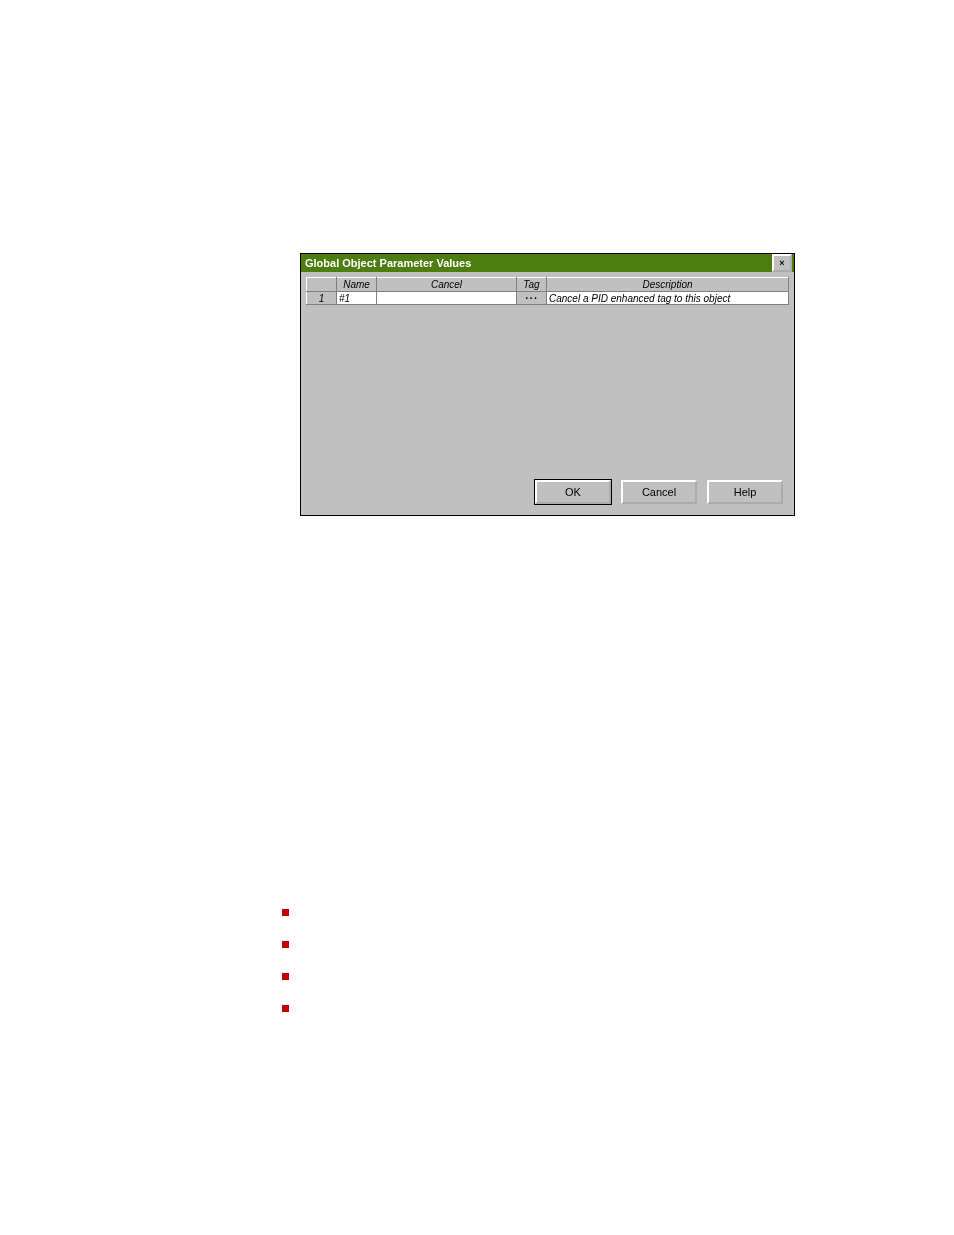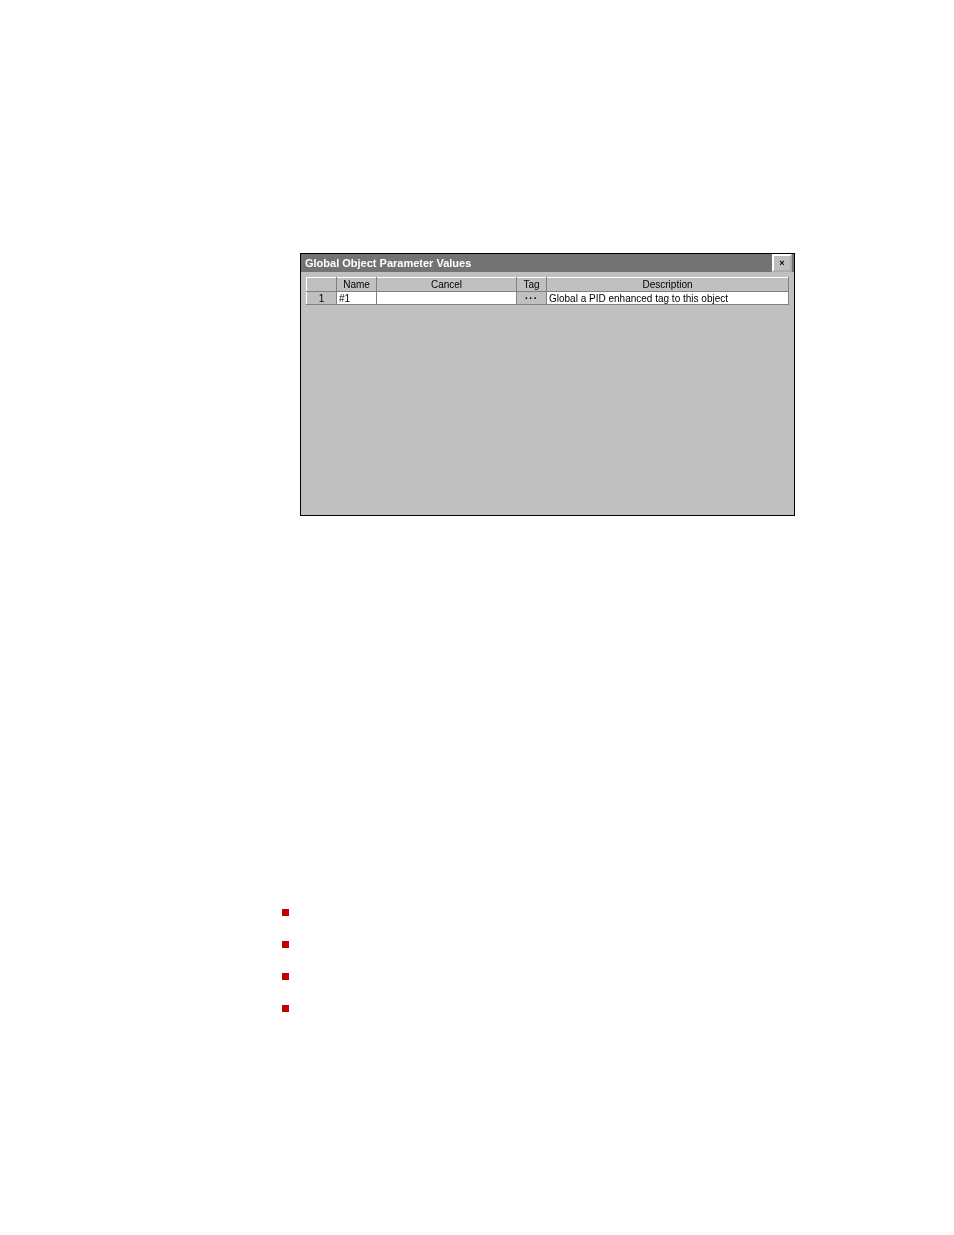--- a/index.html
+++ b/index.html
@@ -20,21 +20,21 @@
     width: 493px;
     height: 261px;
     border: 1px solid #000;
     background: #c0c0c0;
     box-shadow: 0 0 0 0 #000;
   }
   .titlebar {
     display: flex;
     align-items: center;
     height: 18px;
-    background: #737373;
+    background: #4d7c0f;
     color: #ffffff;
     font-weight: bold;
     font-size: 11px;
     padding-left: 4px;
   }
   .titlebar .title-text {
     flex: 1 1 auto;
     white-space: nowrap;
     overflow: hidden;
   }
@@ -61,20 +61,21 @@
     right: 5px;
     bottom: 5px;
   }
 
   
   table.grid {
     border-collapse: collapse;
     width: 100%;
     table-layout: fixed;
     font-size: 10px;
+    font-style: italic;
   }
   table.grid th {
     background: #c0c0c0;
     border: 1px solid #808080;
     border-top-color: #ffffff;
     border-left-color: #ffffff;
     padding: 1px 2px;
     font-weight: normal;
     height: 13px;
     box-sizing: border-box;
@@ -173,25 +174,30 @@
           <th>Tag</th>
           <th>Description</th>
         </tr>
       </thead>
       <tbody>
         <tr>
           <td class="rowhead">1</td>
           <td>#1</td>
           <td></td>
           <td class="tag-cell">···</td>
-          <td>Global a PID enhanced tag to this object</td>
+          <td>Cancel a PID enhanced tag to this object</td>
         </tr>
       </tbody>
     </table>
 
+    <div class="btnrow">
+      <div class="win-btn default">OK</div>
+      <div class="win-btn">Cancel</div>
+      <div class="win-btn">Help</div>
+    </div>
   </div>
 </div>
 
 <div class="bullets">
   <div class="bullet"></div>
   <div class="bullet"></div>
   <div class="bullet"></div>
   <div class="bullet"></div>
 </div>
 

